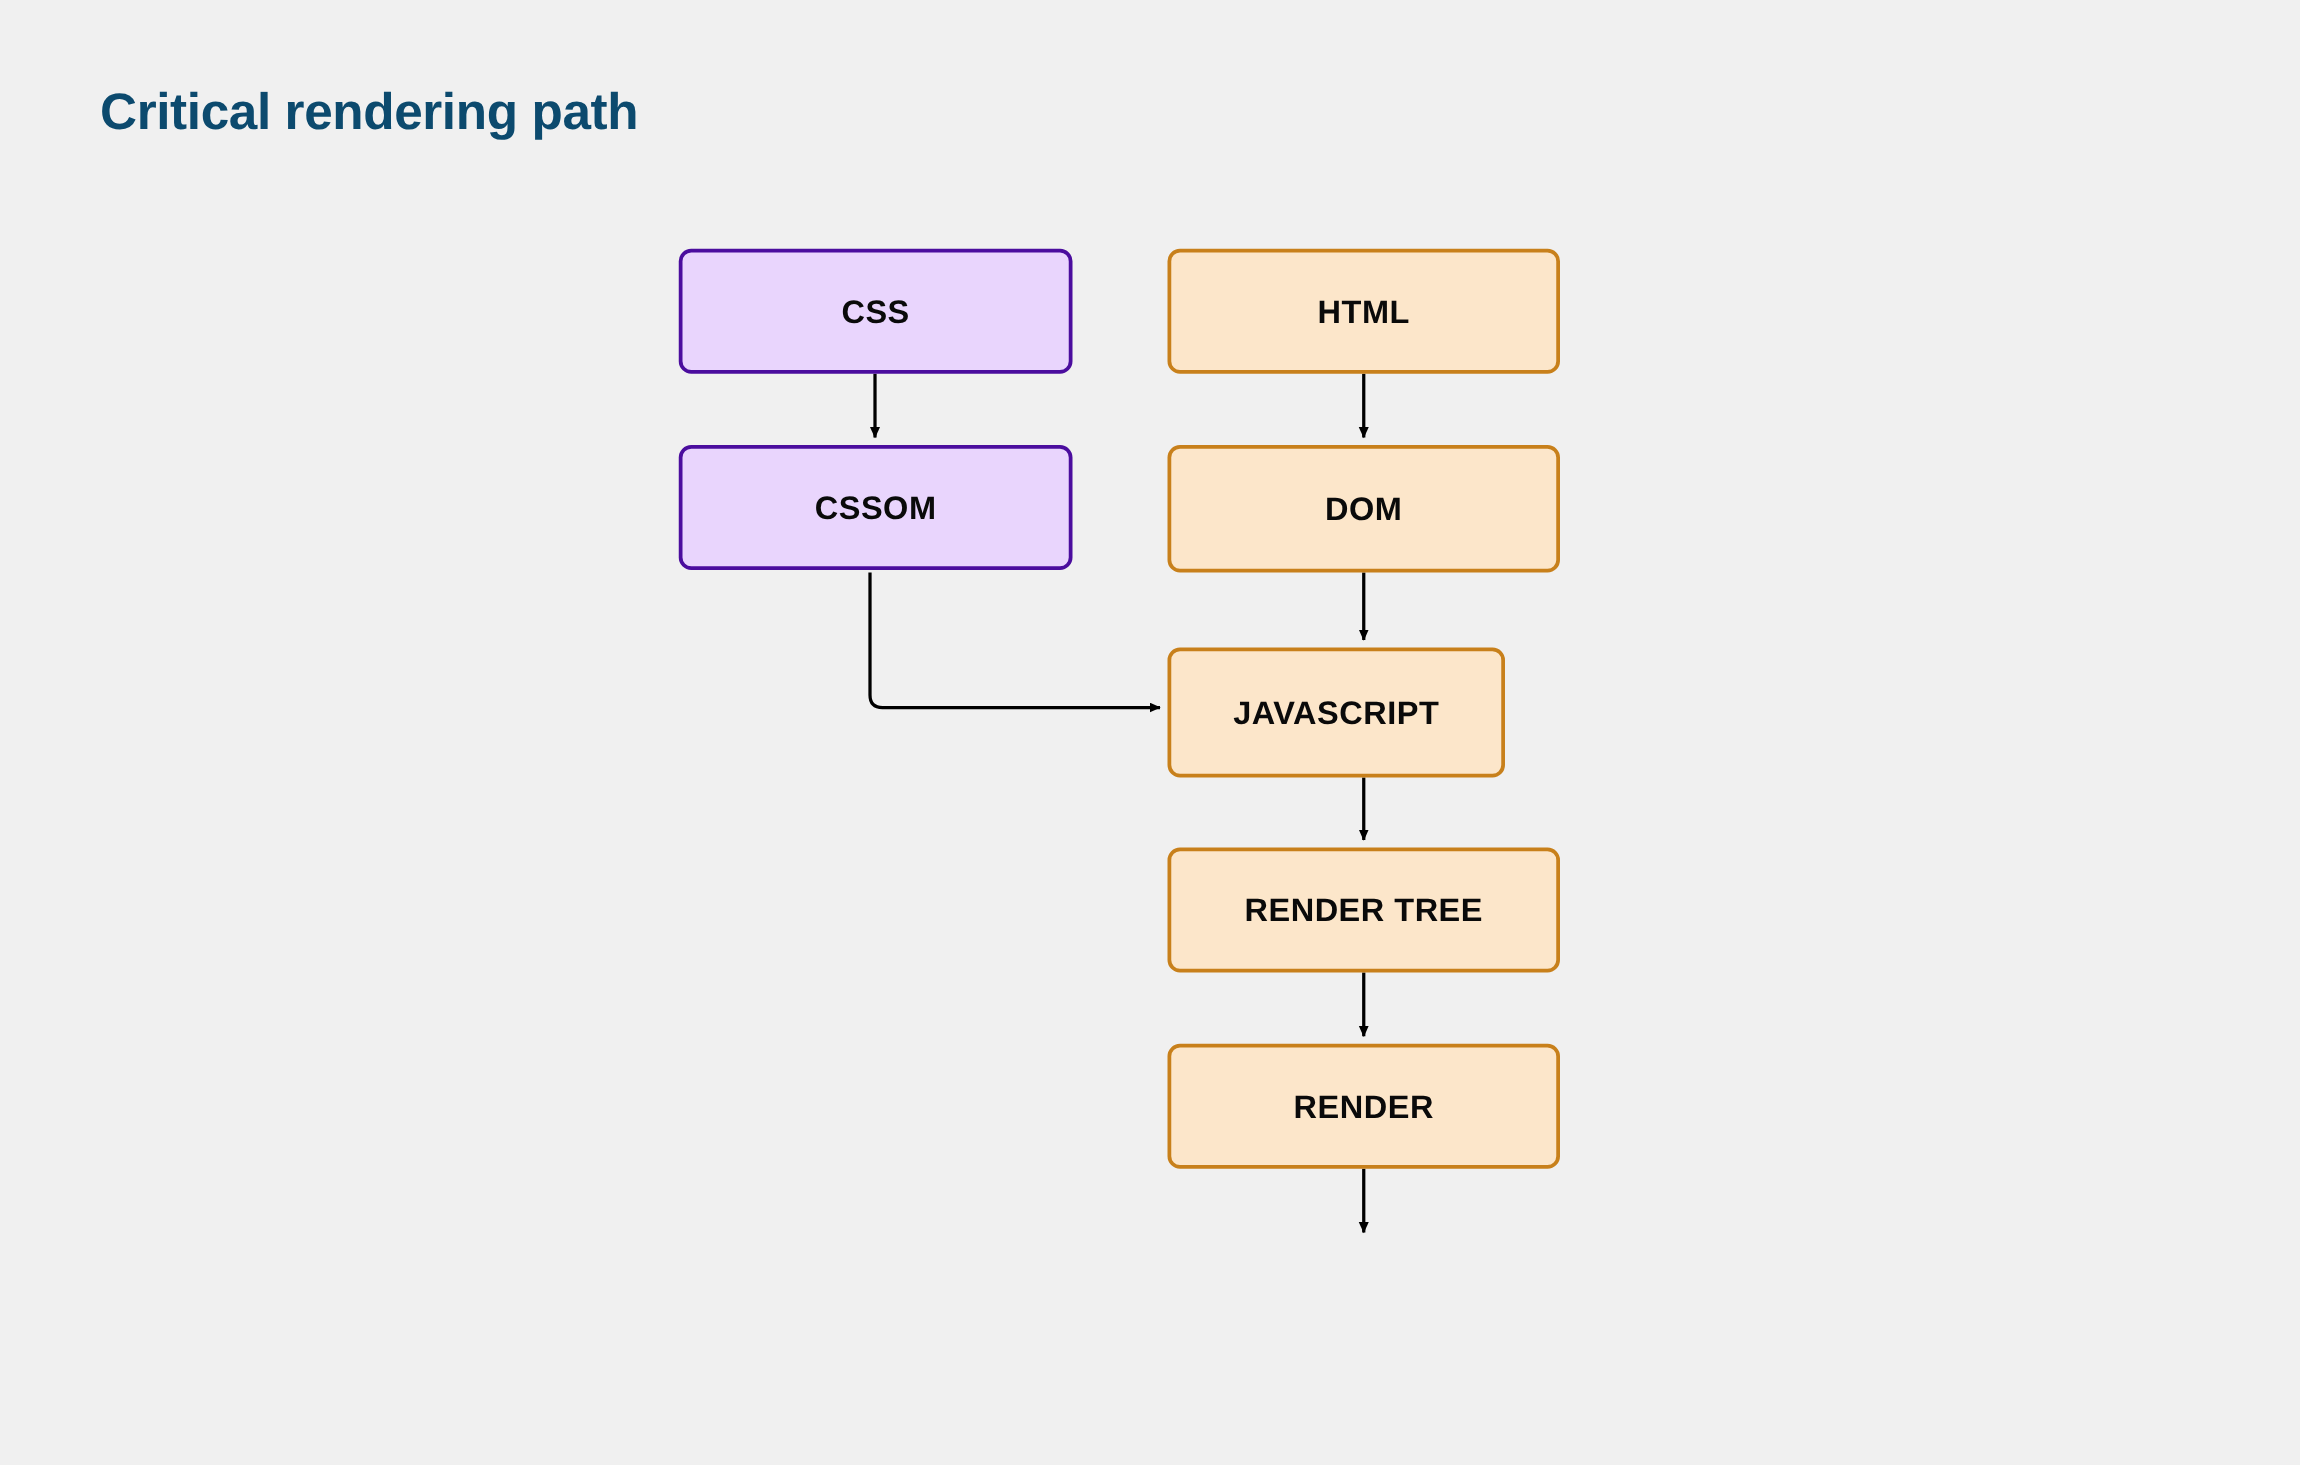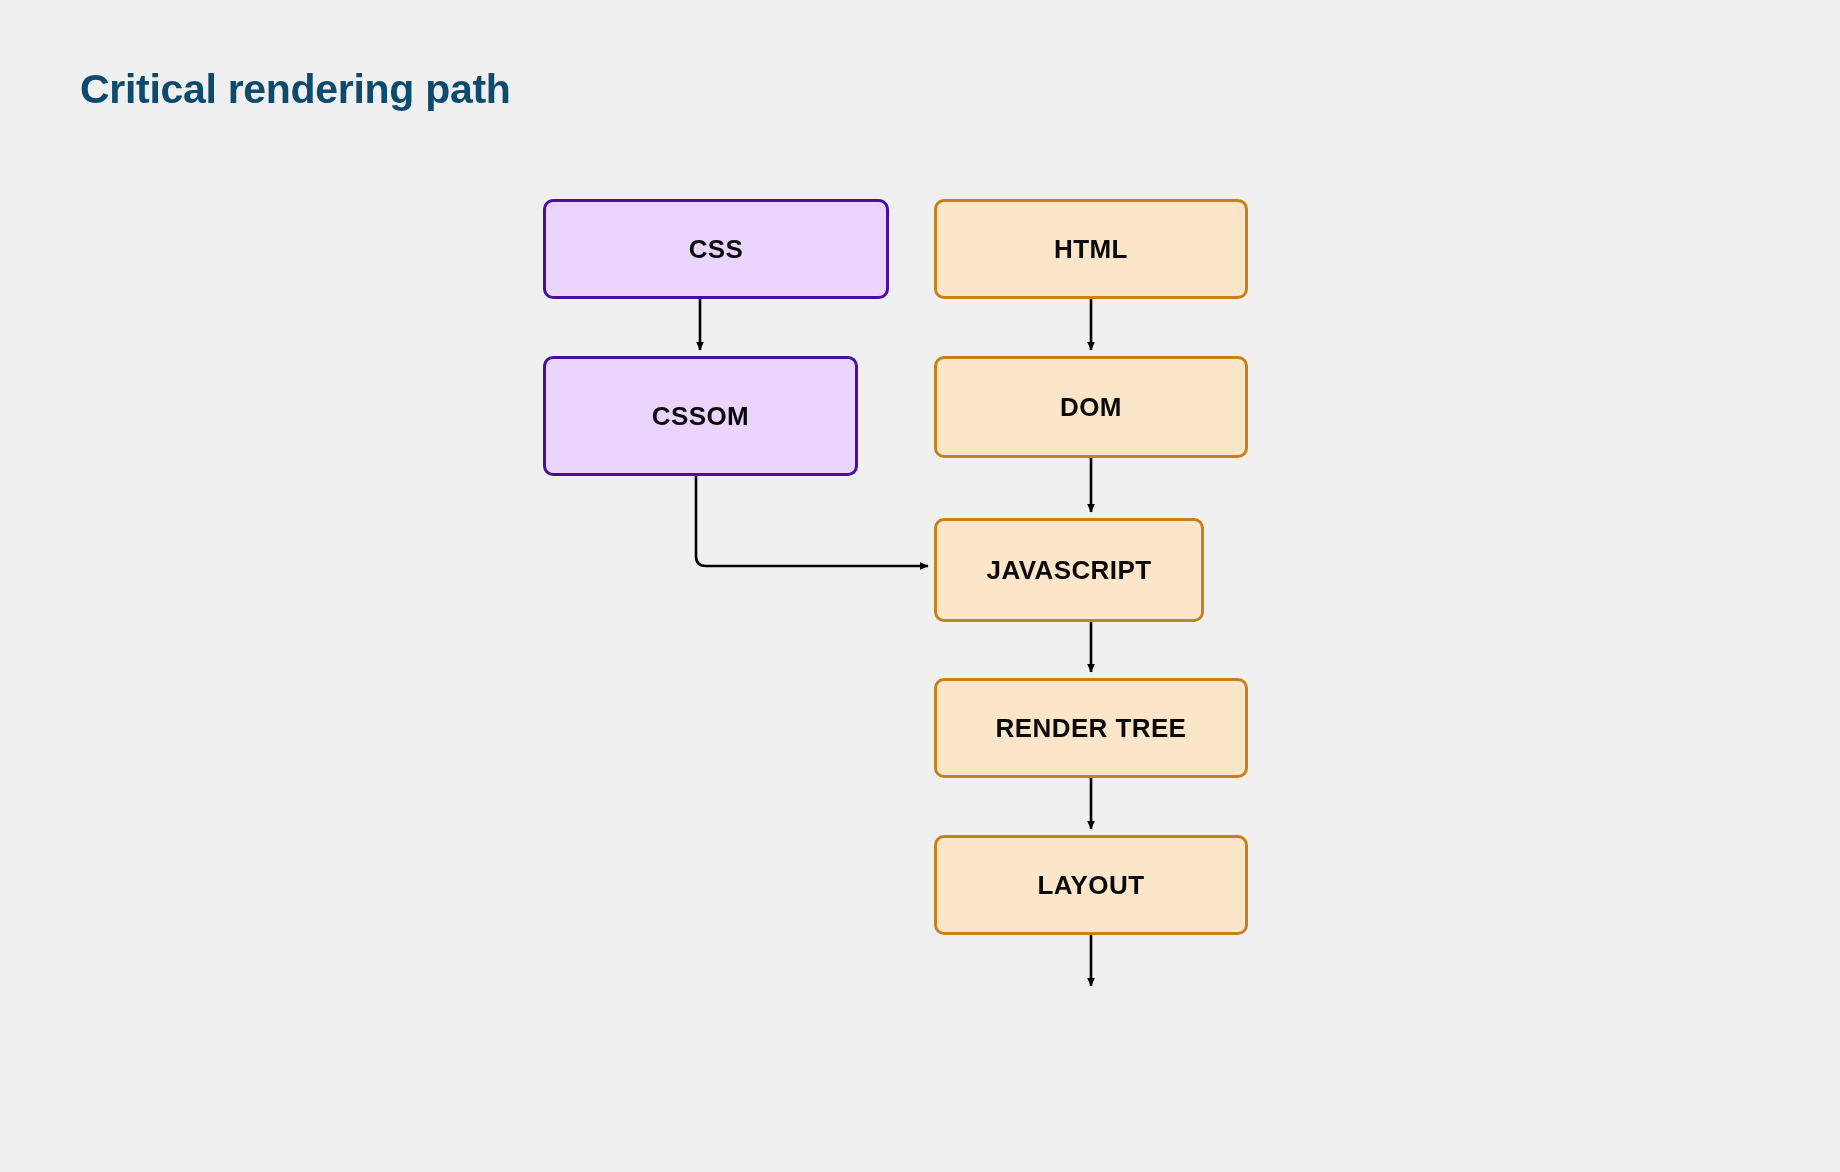--- a/index.html
+++ b/index.html
@@ -84,42 +84,42 @@
 
     <path d="M696,458 L696,556 Q696,566 706,566 L928,566" stroke="#000000" stroke-width="2.6" fill="none" marker-end="url(#arrow)"></path>
 
     <path d="M1091,622 L1091,672" stroke="#000000" stroke-width="2.6" fill="none" marker-end="url(#arrow)"></path>
 
     <path d="M1091,778 L1091,829" stroke="#000000" stroke-width="2.6" fill="none" marker-end="url(#arrow)"></path>
 
     <path d="M1091,935 L1091,986" stroke="#000000" stroke-width="2.6" fill="none" marker-end="url(#arrow)"></path>
   </svg>
 
-  <div class="node purple" id="node-css" style="left: 543px; top: 199px; width: 346px; height: 100px;">
+  <div class="node purple" id="node-css" style="left: 543px; top: 199px; width: 315px; height: 100px;">
     <span class="node-label">CSS</span>
   </div>
 
   <div class="node orange" id="node-html" style="left: 934px; top: 199px; width: 314px; height: 100px;">
     <span class="node-label">HTML</span>
   </div>
 
-  <div class="node purple" id="node-cssom" style="left: 543px; top: 356px; width: 315px; height: 120px;">
+  <div class="node purple" id="node-cssom" style="left: 543px; top: 356px; width: 315px; height: 100px;">
     <span class="node-label">CSSOM</span>
   </div>
 
   <div class="node orange" id="node-dom" style="left: 934px; top: 356px; width: 314px; height: 102px;">
     <span class="node-label">DOM</span>
   </div>
 
   <div class="node orange" id="node-javascript" style="left: 934px; top: 518px; width: 270px; height: 104px;">
     <span class="node-label">JAVASCRIPT</span>
   </div>
 
   <div class="node orange" id="node-render-tree" style="left: 934px; top: 678px; width: 314px; height: 100px;">
     <span class="node-label">RENDER TREE</span>
   </div>
 
   <div class="node orange" id="node-layout" style="left: 934px; top: 835px; width: 314px; height: 100px;">
-    <span class="node-label">LAYOUT</span>
+    <span class="node-label">RENDER</span>
   </div>
 
 
 </div>
 
 </body></html>

